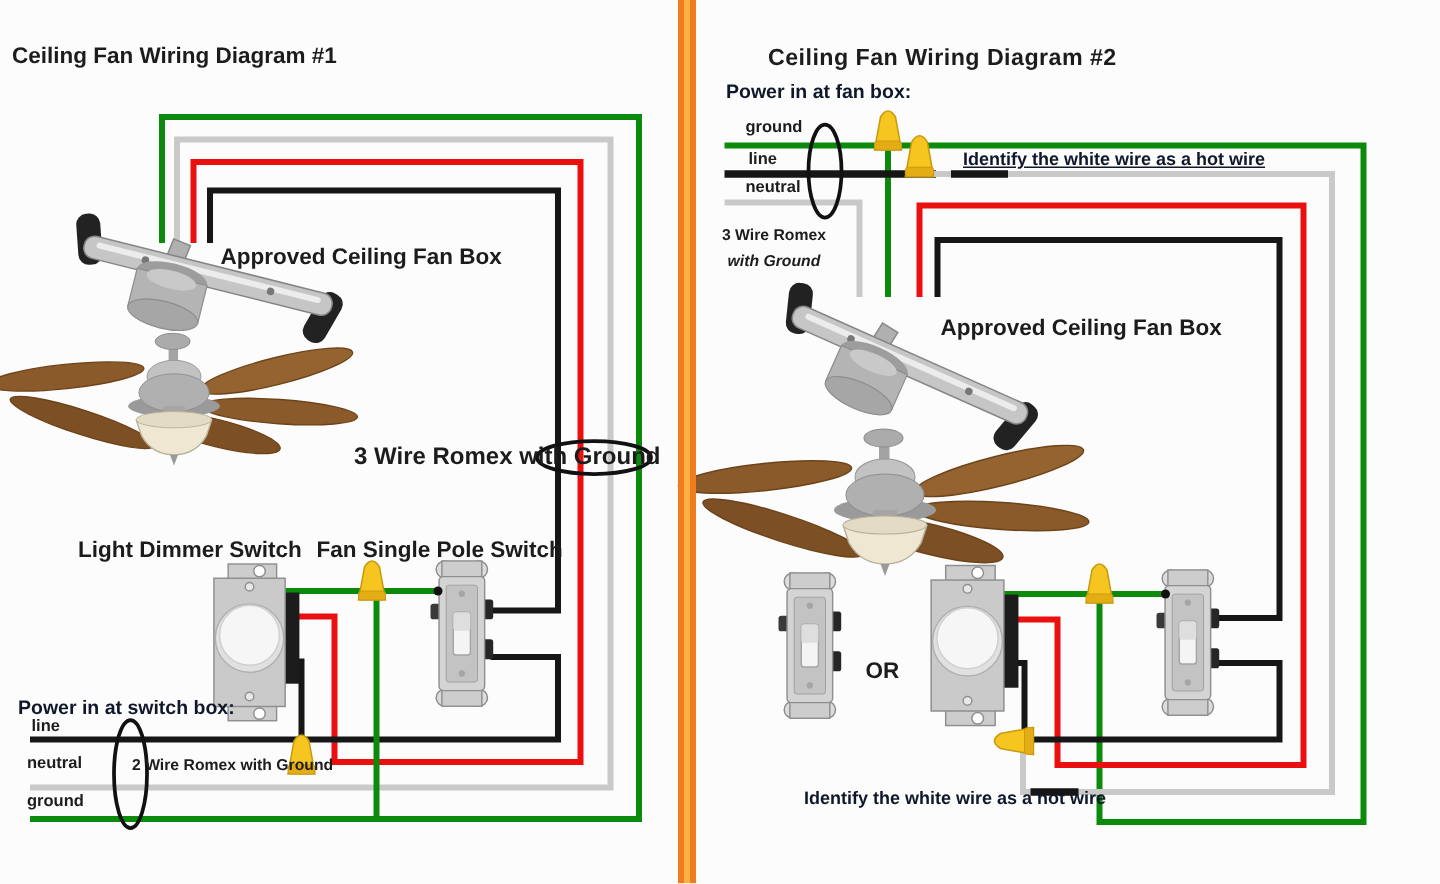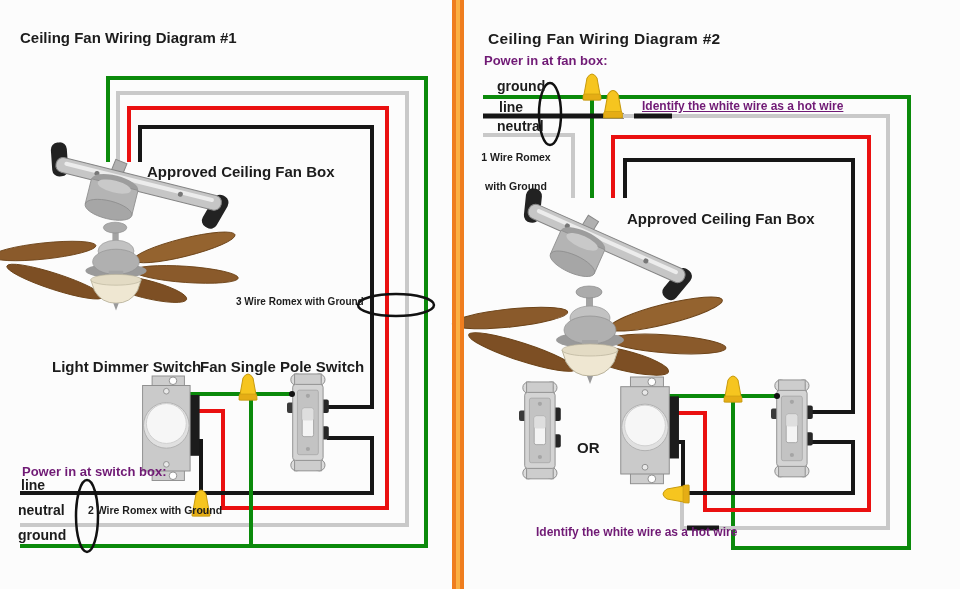--- a/index.html
+++ b/index.html
@@ -1,28 +1,28 @@
 <!DOCTYPE html>
 <html><head>
 <meta charset="utf-8">
 <style>
   html,body{margin:0;padding:0;background:#ffffff;}
   .stage{position:relative;width:960px;height:589px;background:#fcfcfc;overflow:hidden;
          font-family:"Liberation Sans",sans-serif;}
   .stage svg{position:absolute;left:0;top:0;z-index:1;}
   .divider{position:absolute;top:0;height:589px;z-index:3;}
   .lbl{position:absolute;z-index:5;font-weight:bold;color:#1c1c1c;white-space:nowrap;line-height:1.1;}
-  .red{color:#701a75;}
+  .red{color:#0f172a;}
   .u{text-decoration:underline;}
   .s15{font-size:15px;}
   .s16{font-size:15.5px;letter-spacing:.3px;}
   .s13{font-size:13px;}
   .s12{font-size:12px;}
-  .s11{font-size:14px;}
-  .s10{font-size:10px;}
+  .s11{font-size:11px;}
+  .s10{font-size:16px;}
   .s105{font-size:10.5px;}
   .ctr{text-align:center;}
   
   .w{fill:none;stroke-linejoin:miter;stroke-linecap:butt;}
   .green{stroke:#0b8a0b;stroke-width:4;}
   .gray{stroke:#c9c9c9;stroke-width:4;}
   .redw{stroke:#ea1010;stroke-width:4;}
   .blackw{stroke:#161616;stroke-width:4;}
   .thick{stroke-width:5;}
   .ell{fill:none;stroke:#111;stroke-width:2.5;}
@@ -149,36 +149,36 @@
     <use href="#toggle-switch" transform="translate(519,381) scale(0.95)"></use>
     <use href="#dimmer-switch" transform="translate(613,377) scale(0.97)"></use>
     <use href="#toggle-switch" transform="translate(771,379) scale(0.95)"></use>
 
     <circle cx="292" cy="394" r="3" fill="#111"></circle>
     <circle cx="777" cy="396" r="3" fill="#111"></circle>
   </svg>
 
   <div class="divider" style="left:452px;width:12px;background:linear-gradient(90deg,#ef7d1e 0%,#ef7d1e 32%,#fbb043 32%,#fbb043 66%,#ef7d1e 66%,#ef7d1e 100%);"></div>
 
-  <div class="lbl s15" style="left:20px;top:30px;">Ceiling Fan Wiring Diagram #1</div>
+  <div class="lbl s15" style="left:8px;top:30px;">Ceiling Fan Wiring Diagram #1</div>
   <div class="lbl s15" style="left:147px;top:164px;">Approved Ceiling Fan Box</div>
   <div class="lbl s10" style="left:236px;top:296px;">3 Wire Romex with Ground</div>
   <div class="lbl s15" style="left:52px;top:359px;">Light Dimmer Switch</div>
-  <div class="lbl s15" style="left:200px;top:359px;">Fan Single Pole Switch</div>
-  <div class="lbl s13 red" style="left:22px;top:465px;">Power in at switch box:</div>
+  <div class="lbl s15" style="left:211px;top:359px;">Fan Single Pole Switch</div>
+  <div class="lbl s13 red" style="left:12px;top:465px;">Power in at switch box:</div>
   <div class="lbl s11" style="left:21px;top:478px;">line</div>
   <div class="lbl s11" style="left:18px;top:503px;">neutral</div>
   <div class="lbl s105" style="left:88px;top:505px;">2 Wire Romex with Ground</div>
   <div class="lbl s11" style="left:18px;top:528px;">ground</div>
 
-  <div class="lbl s16" style="left:488px;top:30px;">Ceiling Fan Wiring Diagram #2</div>
+  <div class="lbl s16" style="left:512px;top:30px;">Ceiling Fan Wiring Diagram #2</div>
   <div class="lbl s13 red" style="left:484px;top:54px;">Power in at fan box:</div>
   <div class="lbl s11" style="left:497px;top:79px;">ground</div>
   <div class="lbl s11" style="left:499px;top:100px;">line</div>
   <div class="lbl s11" style="left:497px;top:119px;">neutral</div>
   <div class="lbl s12 red u" style="left:642px;top:100px;">Identify the white wire as a hot wire</div>
-  <div class="lbl s105 ctr" style="left:476px;top:152px;width:80px;">1 Wire Romex</div>
-  <div class="lbl s105 ctr" style="left:476px;top:181px;width:80px;">with Ground</div>
+  <div class="lbl s105 ctr" style="left:476px;top:152px;width:80px;">3 Wire Romex</div>
+  <div class="lbl s105 ctr" style="left:476px;top:169px;width:80px;font-style:italic;">with Ground</div>
   <div class="lbl s15" style="left:627px;top:211px;">Approved Ceiling Fan Box</div>
   <div class="lbl s15" style="left:577px;top:440px;">OR</div>
   <div class="lbl s12 red" style="left:536px;top:526px;">Identify the white wire as a hot wire</div>
 
 </div>
 
 </body></html>

